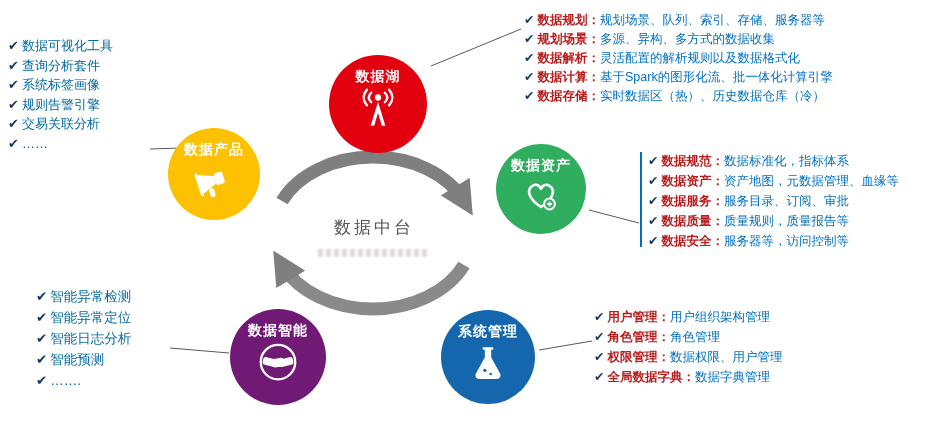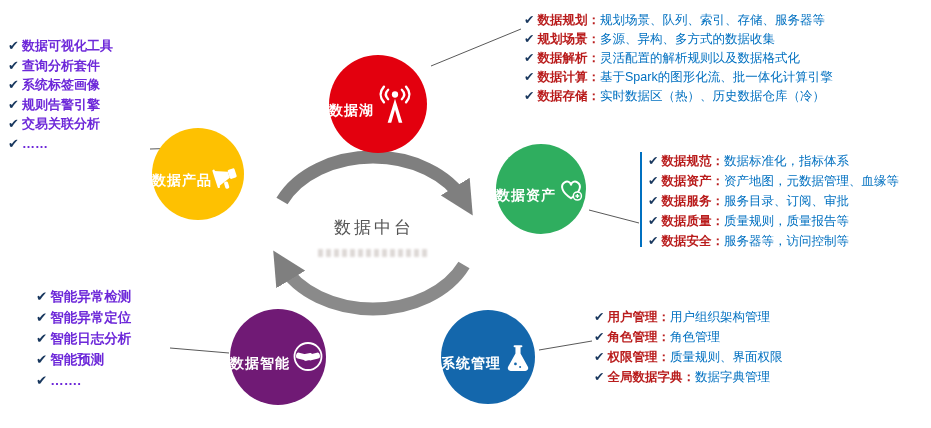--- a/index.html
+++ b/index.html
@@ -12,28 +12,28 @@
     position:absolute;left:374px;top:216px;transform:translateX(-50%);
     font-size:17px;font-weight:normal;color:#555;letter-spacing:3px;z-index:1;white-space:nowrap;
   }
   .watermark{
     position:absolute;left:374px;top:249px;transform:translateX(-50%);
     width:112px;height:8px;opacity:.45;filter:blur(1px);z-index:1;
     background:repeating-linear-gradient(90deg,#b5aaa5 0 5px,transparent 5px 8px);
   }
   .node{
     position:absolute;border-radius:50%;z-index:2;color:#fff;
-    display:flex;flex-direction:row;align-items:center;
+    display:flex;flex-direction:column;align-items:center;
   }
   .nlabel{font-weight:bold;font-size:14px;margin-top:13px;letter-spacing:1px;white-space:nowrap;}
   .nicon{margin-top:1px;}
   .list{position:absolute;z-index:3;}
   .row{display:flex;align-items:flex-start;white-space:nowrap;}
   .chk{color:#17365d;font-weight:bold;margin-right:3px;}
-  .tbold{color:#6d28d9;font-weight:bold;}
+  .tbold{color:#0369a1;font-weight:normal;}
   .ttl{color:#b91c1c;font-weight:bold;}
   .dsc{color:#0070c0;font-weight:normal;}
   .list-tl{left:8px;top:36px;font-size:13px;}
   .list-tl .row{line-height:19.5px;}
   .list-bl{left:36px;top:286px;font-size:13.5px;}
   .list-bl .row{line-height:21px;}
   .list-tr{left:524px;top:11px;font-size:12.5px;}
   .list-tr .row{line-height:19px;}
   .list-rr{left:648px;top:151px;font-size:12.5px;}
   .list-rr .row{line-height:20px;}
@@ -71,21 +71,21 @@
         <path d="M13.5 5.5 Q9 10 13.5 14.5"></path>
         <path d="M9.5 2.5 Q3 10 9.5 17.5"></path>
         <path d="M26.5 5.5 Q31 10 26.5 14.5"></path>
         <path d="M30.5 2.5 Q37 10 30.5 17.5"></path>
       </g>
       <circle cx="20" cy="10" r="3" fill="#fff"></circle>
       <polygon fill="#fff" points="20,14 13,37 16.4,37 20,24.5 23.6,37 27,37"></polygon>
     </svg>
   </div>
 
-  <div class="node" style="left: 152px; top: 128px; width: 92px; height: 92px; background-color: rgb(254, 193, 1);">
+  <div class="node" style="left: 168px; top: 128px; width: 92px; height: 92px; background-color: rgb(254, 193, 1);">
     <span class="nlabel">数据产品</span>
     <svg class="nicon" width="40" height="40" viewBox="0 0 40 40">
       <g fill="#fff" transform="rotate(-18 20 20)">
         <polygon points="5,10 21,16 21,24 5,30"></polygon>
         <rect x="21" y="14" width="9" height="12" rx="2"></rect>
         <rect x="12" y="27" width="5" height="9" rx="2"></rect>
         <rect x="3" y="8" width="3" height="24" rx="1.5"></rect>
       </g>
     </svg>
   </div>
@@ -211,21 +211,21 @@
         <span class="dsc">用户组织架构管理</span>
       </div>
     <div class="row">
         <span class="chk">✔</span>
         <span class="ttl">角色管理：</span>
         <span class="dsc">角色管理</span>
       </div>
     <div class="row">
         <span class="chk">✔</span>
         <span class="ttl">权限管理：</span>
-        <span class="dsc">质量规则、界面权限</span>
+        <span class="dsc">数据权限、用户管理</span>
       </div>
     <div class="row">
         <span class="chk">✔</span>
         <span class="ttl">全局数据字典：</span>
         <span class="dsc">数据字典管理</span>
       </div>
   </div>
 
   <div class="list list-bl">
     <div class="row">

